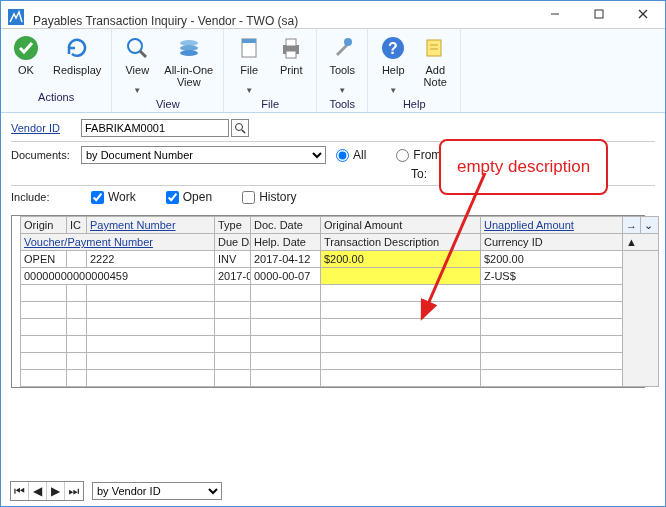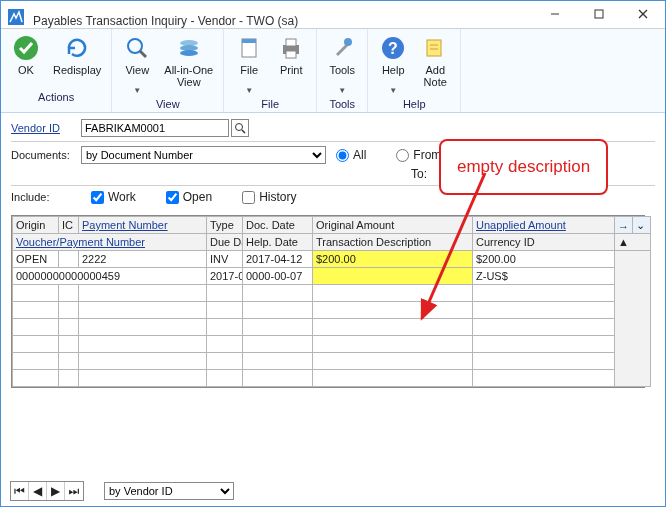--- a/index.html
+++ b/index.html
@@ -24,21 +24,21 @@
   .form { padding: 6px 10px 4px 10px; }
   .row { display: flex; align-items: center; margin-bottom: 3px; }
   .lbl-l { width: 70px; color: #1a3f9c; text-decoration: underline; font-size: 11px; }
   .lbl-p { width: 70px; font-size: 11px; }
   .txt { border: 1px solid #888; height: 18px; padding: 0 3px; font-size: 11px; background: #fff; }
   .lookup { width: 18px; height: 18px; border: 1px solid #888; display: flex; align-items: center; justify-content: center; margin-left: 2px; }
   .readonly { font-size: 11px; padding-left: 2px; }
   .drop-field { border: 1px solid #888; height: 18px; font-size: 11px; background: #fff; }
   .radio, .check { margin: 0 4px 0 10px; vertical-align: middle; }
   
-  .gridwrap { margin: 4px 20px 0 10px; border: 1px solid #888; background: #fff; position: relative; }
+  .gridwrap { margin: 4px 20px 0 10px; border: 1px solid #888; background: #fff; position: relative; padding-left: 8px; }
   .grid { width: 100%; border-collapse: collapse; table-layout: fixed; }
   .grid th, .grid td { border: 1px solid #b5b5b5; font-size: 11px; padding: 1px 3px; height: 17px; text-align: left; overflow: hidden; white-space: nowrap; background: #fff; }
   .grid thead th { background: #f2f2f2; font-weight: normal; }
   .grid thead th.link { color: #1a3f9c; text-decoration: underline; }
   .hl { background: #fffd54 !important; }
   .num { text-align: right; }
   .expand-col { width: 20px; text-align: center; background: #e9f2fb !important; }
   .scrollcell { width: 16px; background: #f2f2f2 !important; }
   
   .navbar { position: absolute; bottom: 6px; left: 10px; right: 10px; display: flex; align-items: center; }
@@ -359,16 +359,16 @@
   <line x1="75" y1="5" x2="12" y2="150" stroke="#e02020" stroke-width="3" marker-end="url(#ah)"></line>
 </svg>
 
 <div class="navbar">
   <div class="navbtns">
     <span class="navbtn">⏮</span>
     <span class="navbtn">◀</span>
     <span class="navbtn">▶</span>
     <span class="navbtn">⏭</span>
   </div>
-  <select class="drop-field" style="width:130px; margin-left:20px">
+  <select class="drop-field" style="width:130px; margin-left:8px">
     <option>by Vendor ID</option>
   </select>
 </div>
 
 </body></html>

